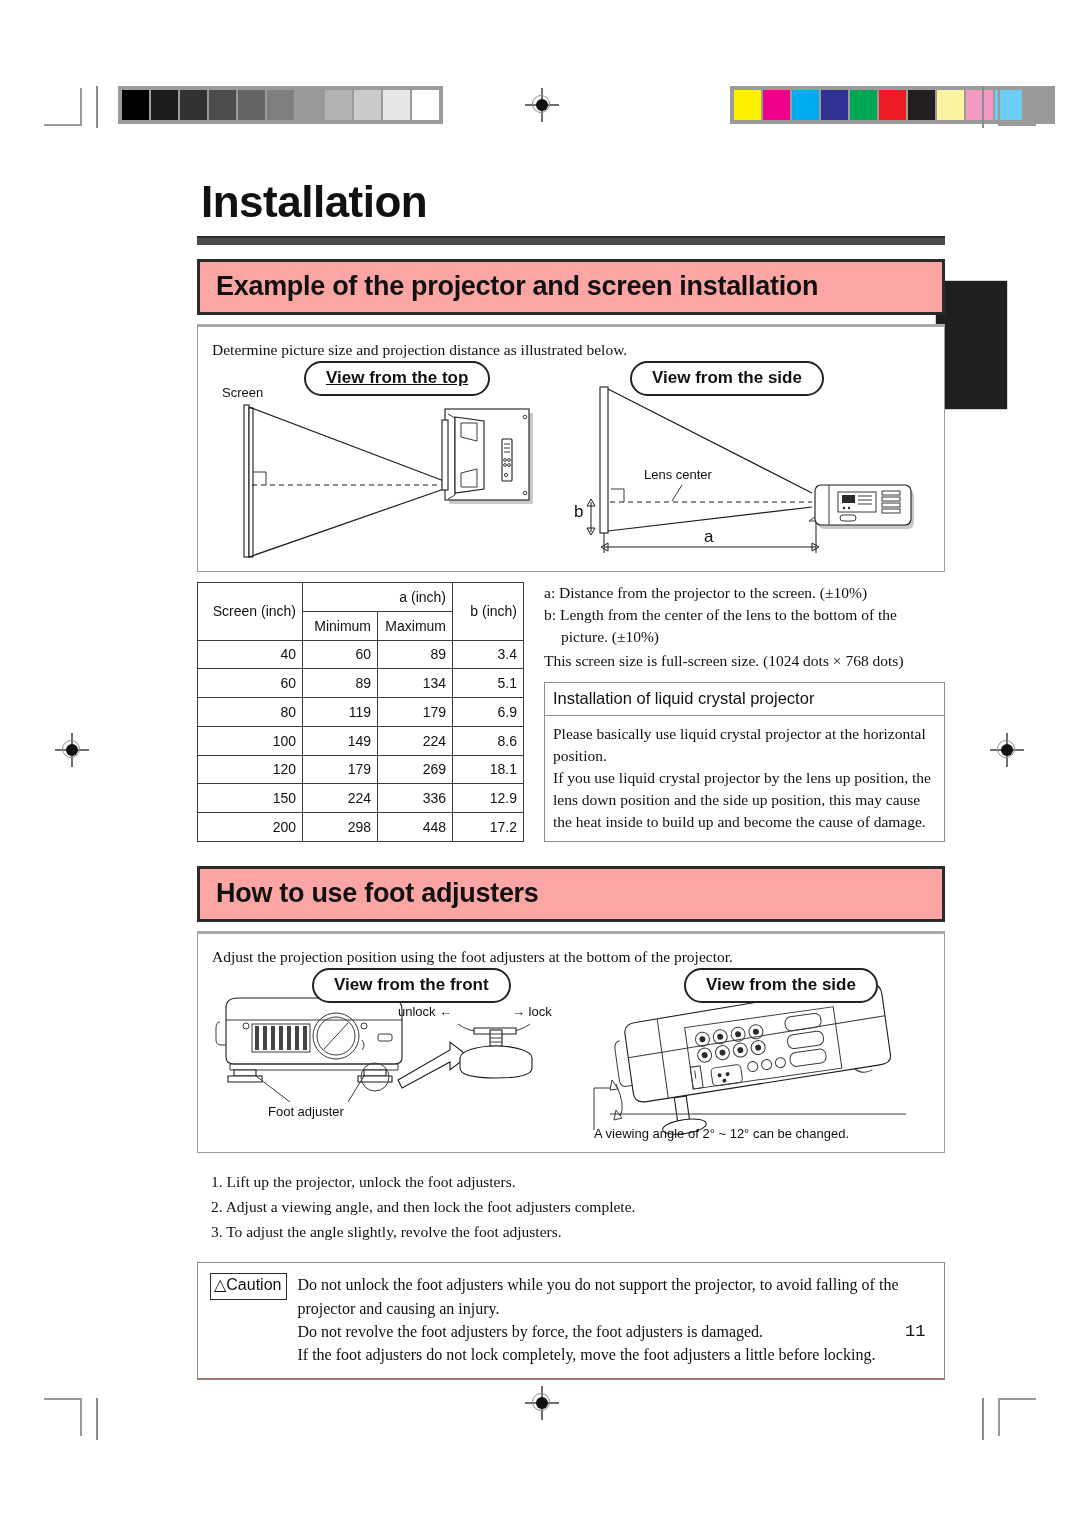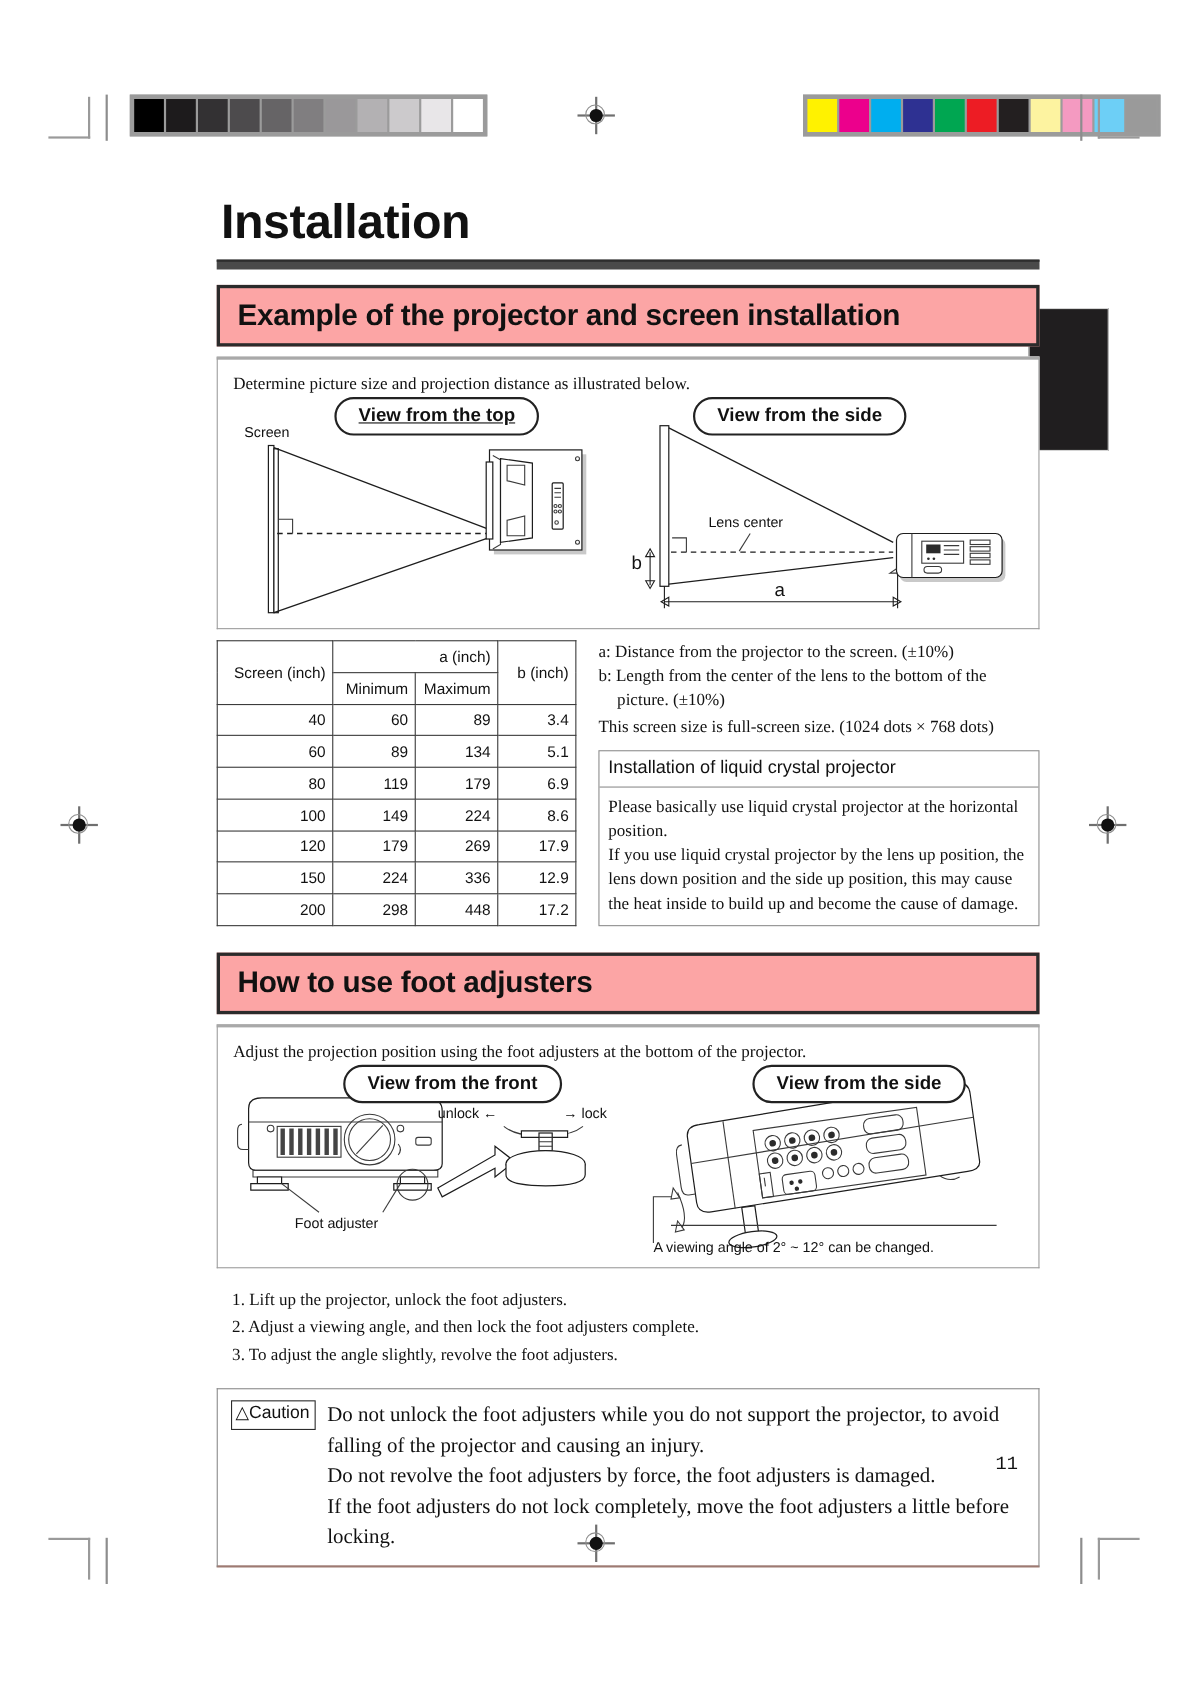--- a/index.html
+++ b/index.html
@@ -58,21 +58,21 @@
 
   .subbox{border:1px solid #8e8e8e;margin-top:10px;}
   .subbox .sb-h{font-family:"Liberation Sans",sans-serif;font-weight:normal;font-size:16.5px;padding:6px 8px 7px 8px;border-bottom:1px solid #8e8e8e;}
   .subbox .sb-b{font-size:15.5px;line-height:1.42;padding:7px 8px 8px 8px;}
 
   ol.steps{list-style:none;margin:16px 0 0 14px;padding:0;font-size:15.5px;line-height:1.62;}
   ol.steps li{}
 
   .caution{border:1px solid #8b8b8b;border-bottom:2px solid #9d7a72;margin-top:18px;padding:10px 12px 12px 12px;display:flex;gap:10px;}
   .caution-tag{border:1px solid #2b2b2b;font-family:"Liberation Sans",sans-serif;font-size:16px;padding:1px 5px 2px 3px;white-space:nowrap;height:22px;line-height:20px;flex:0 0 auto;}
-  .caution-body{font-size:19px;line-height:1.45;}
+  .caution-body{font-size:16px;line-height:1.45;}
   .caution-body p{margin:0;}
 
   .pageno{position:absolute;left:905px;top:1322px;font-family:Liberation Mono, monospace;font-size:17px;}
   .thumbtab{position:absolute;left:935px;top:280px;width:71px;height:128px;background:#201e1f;border:1px solid #d4d4d4;}
 </style>
 </head>
 <body>
 
 <div class="page">
 
@@ -285,21 +285,21 @@
           <tr>
               <td>100</td>
               <td>149</td>
               <td>224</td>
               <td>8.6</td>
             </tr>
           <tr>
               <td>120</td>
               <td>179</td>
               <td>269</td>
-              <td>17.9</td>
+              <td>18.1</td>
             </tr>
           <tr>
               <td>150</td>
               <td>224</td>
               <td>336</td>
               <td>12.9</td>
             </tr>
           <tr>
               <td>200</td>
               <td>298</td>

